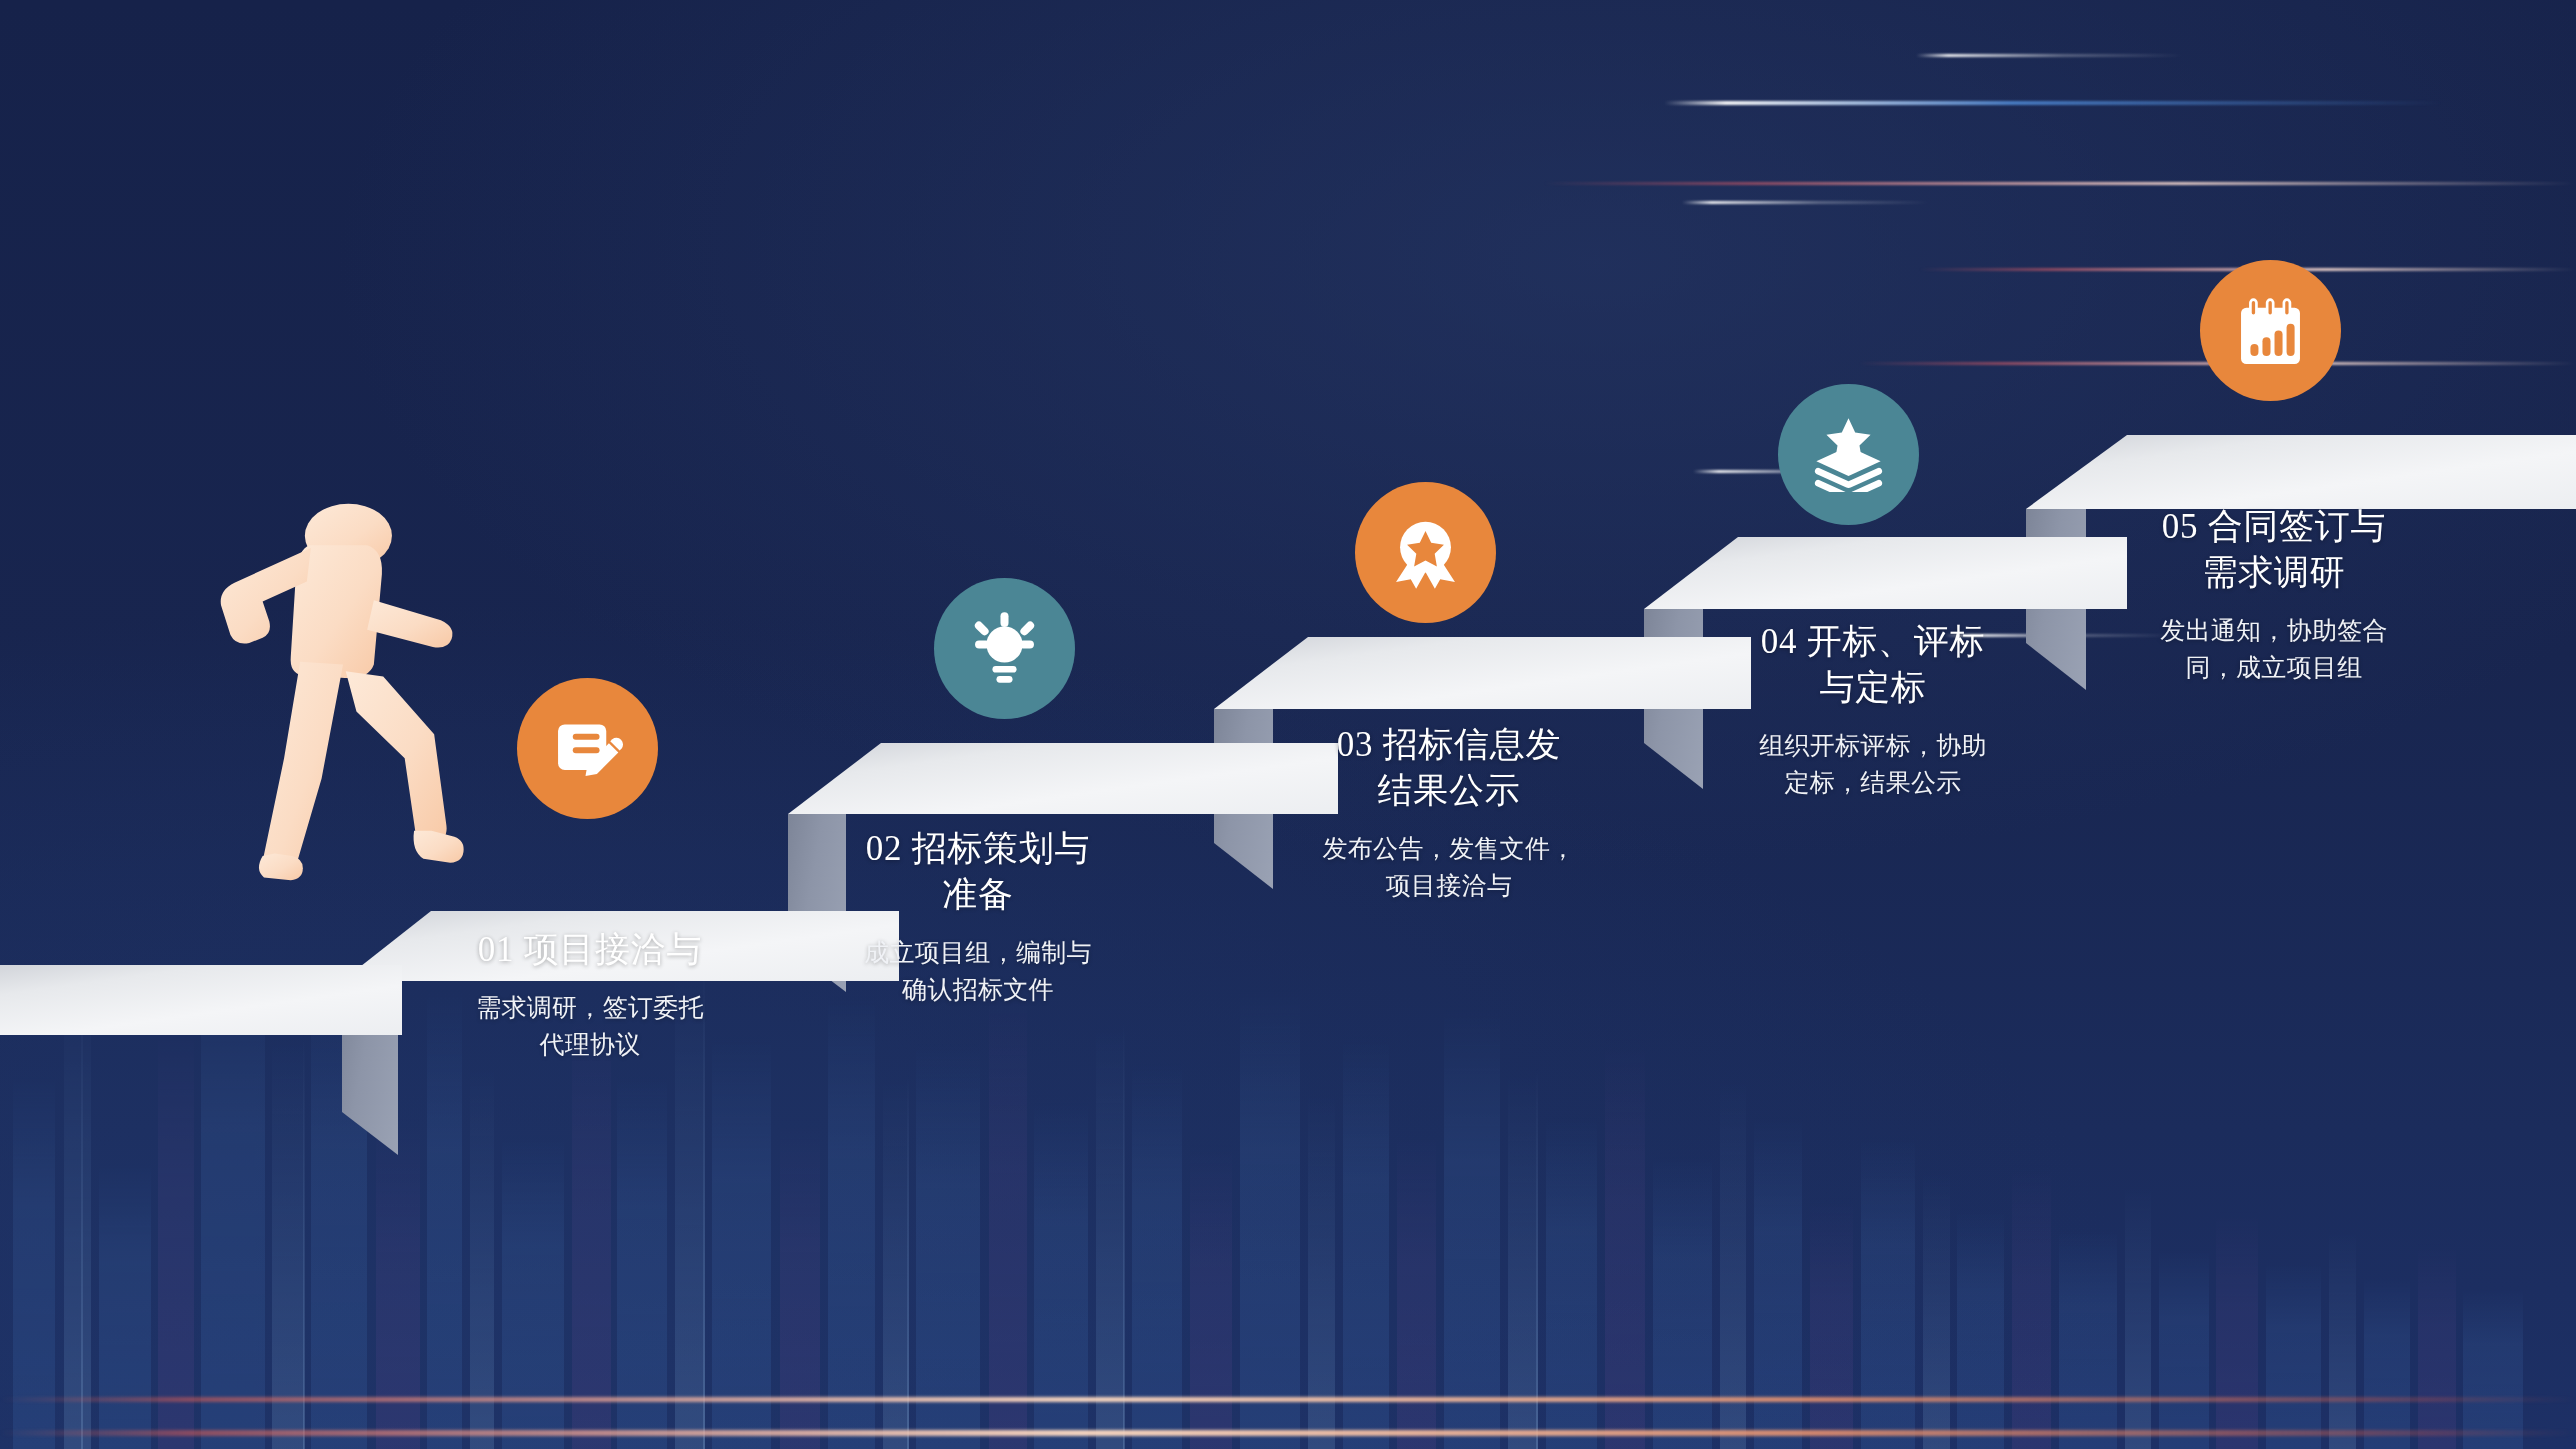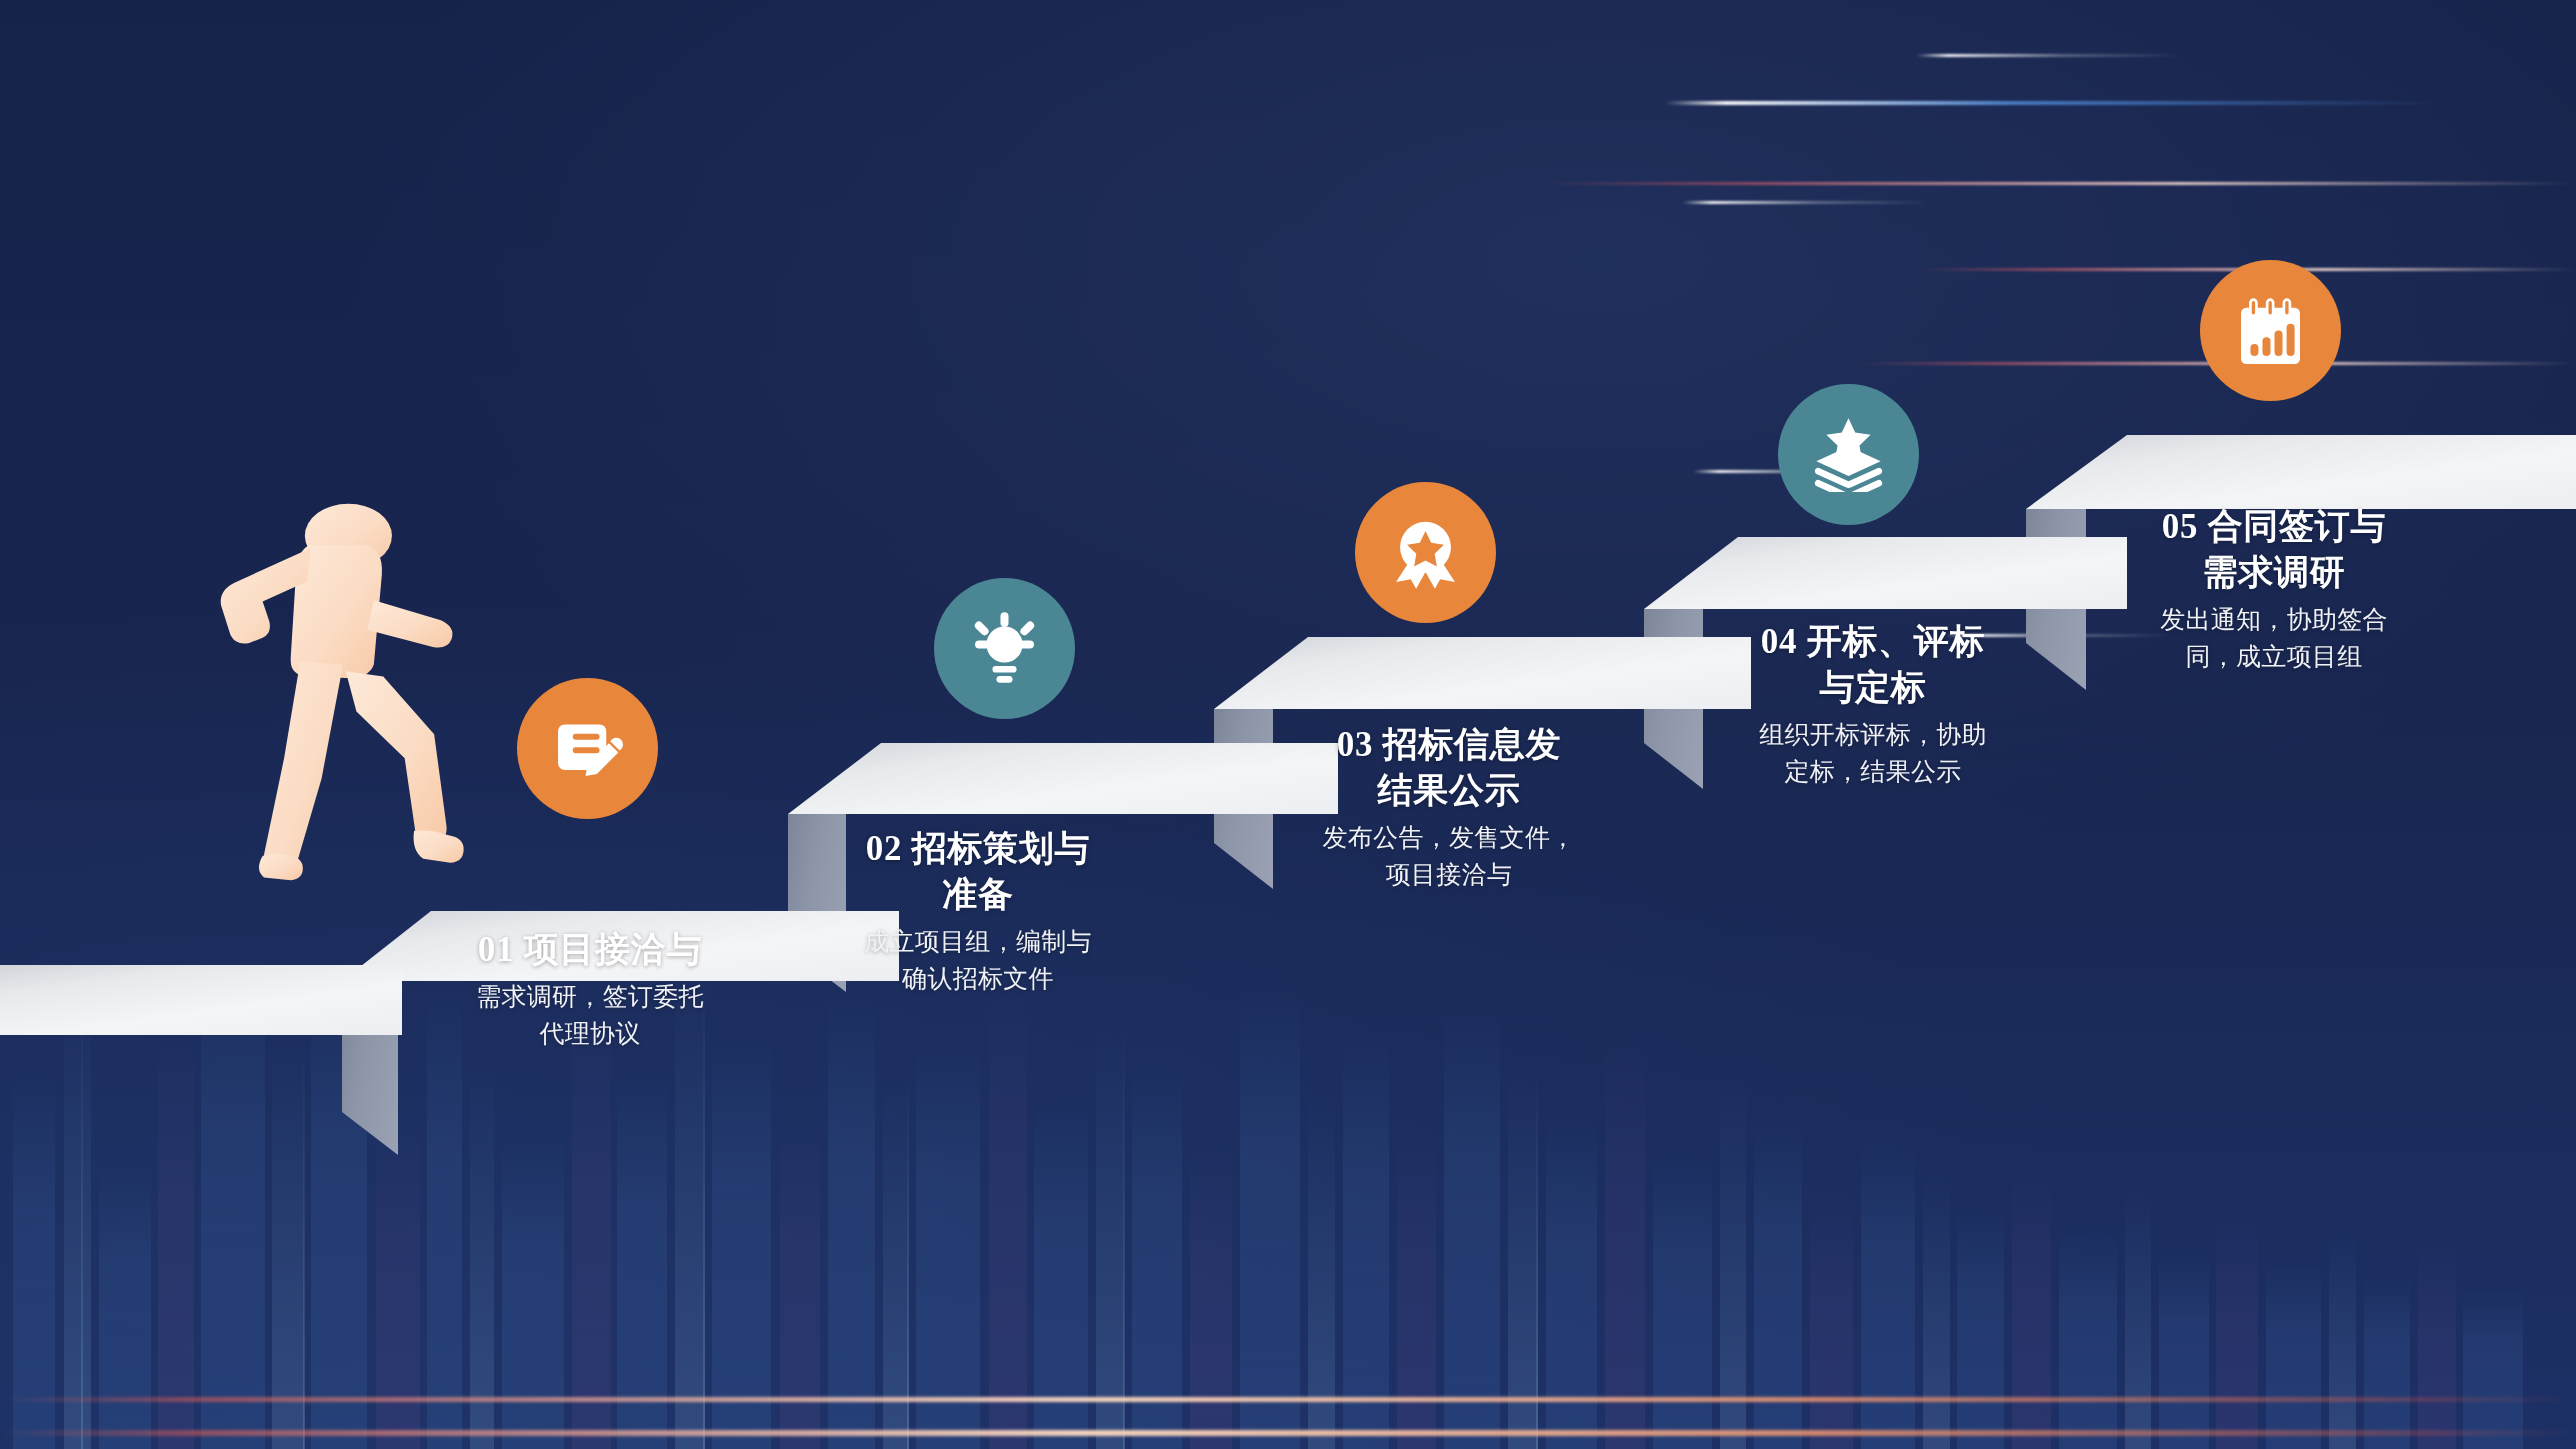--- a/index.html
+++ b/index.html
@@ -83,33 +83,33 @@
     display: flex; align-items: center; justify-content: center;
   }
   .badge.orange { background: #e8873c; }
   .badge.teal   { background: #4b8695; }
   .badge svg { display: block; }
 
   
   .stepText { position: absolute; text-align: center; }
   .stepText .title {
     color: #ffffff;
-    font-weight: 700;
+    font-weight: 400;
     font-size: 35px;
     line-height: 1.32;
     letter-spacing: 0.7px;
     text-shadow: 0 1.3px 4.7px rgba(0,0,0,.32);
   }
   .stepText .desc {
     color: #f0f2f6;
     font-weight: 400;
     font-size: 25px;
     line-height: 1.48;
     letter-spacing: 0.3px;
-    margin-top: 5px;
+    margin-top: 16px;
     text-shadow: 0 1.3px 4px rgba(0,0,0,.30);
   }
 
   
   .walker { position: absolute; }
   .walker svg { display: block; }
 </style>
 </head>
 <body>
 

